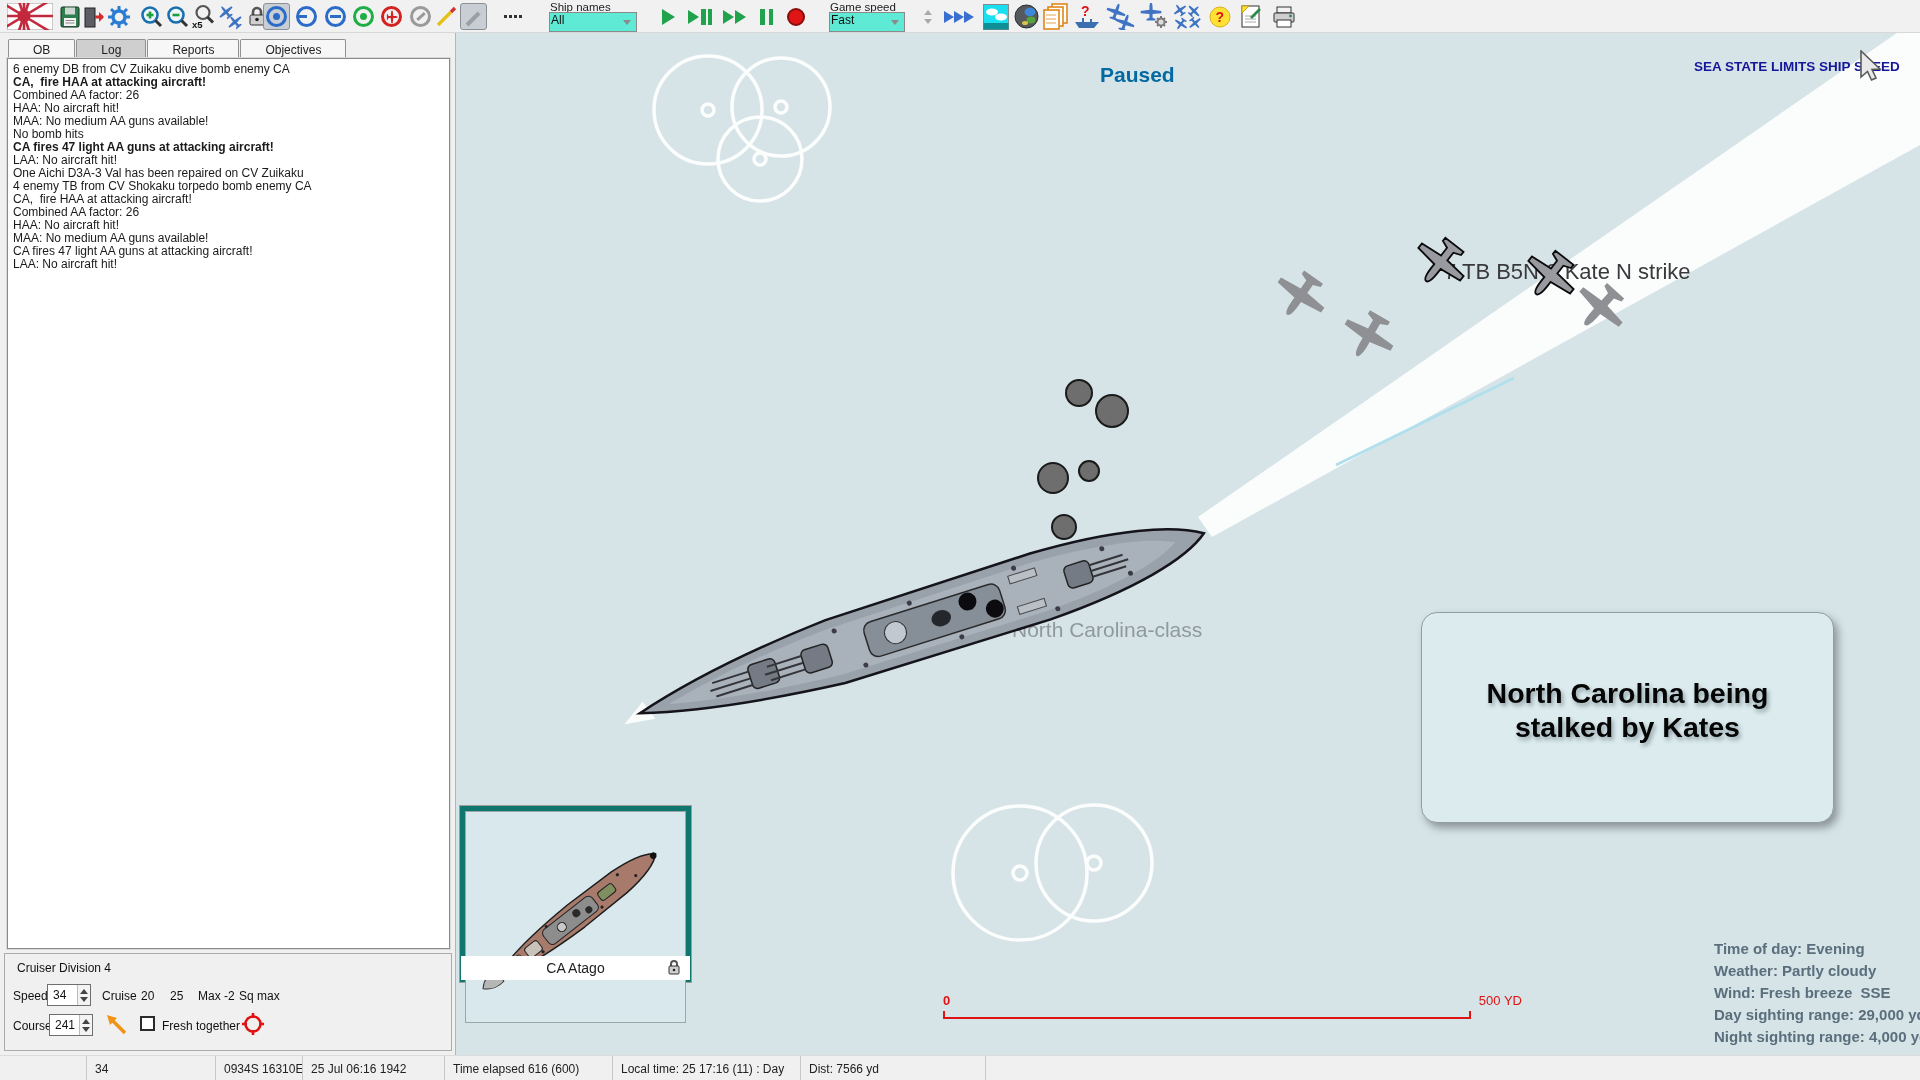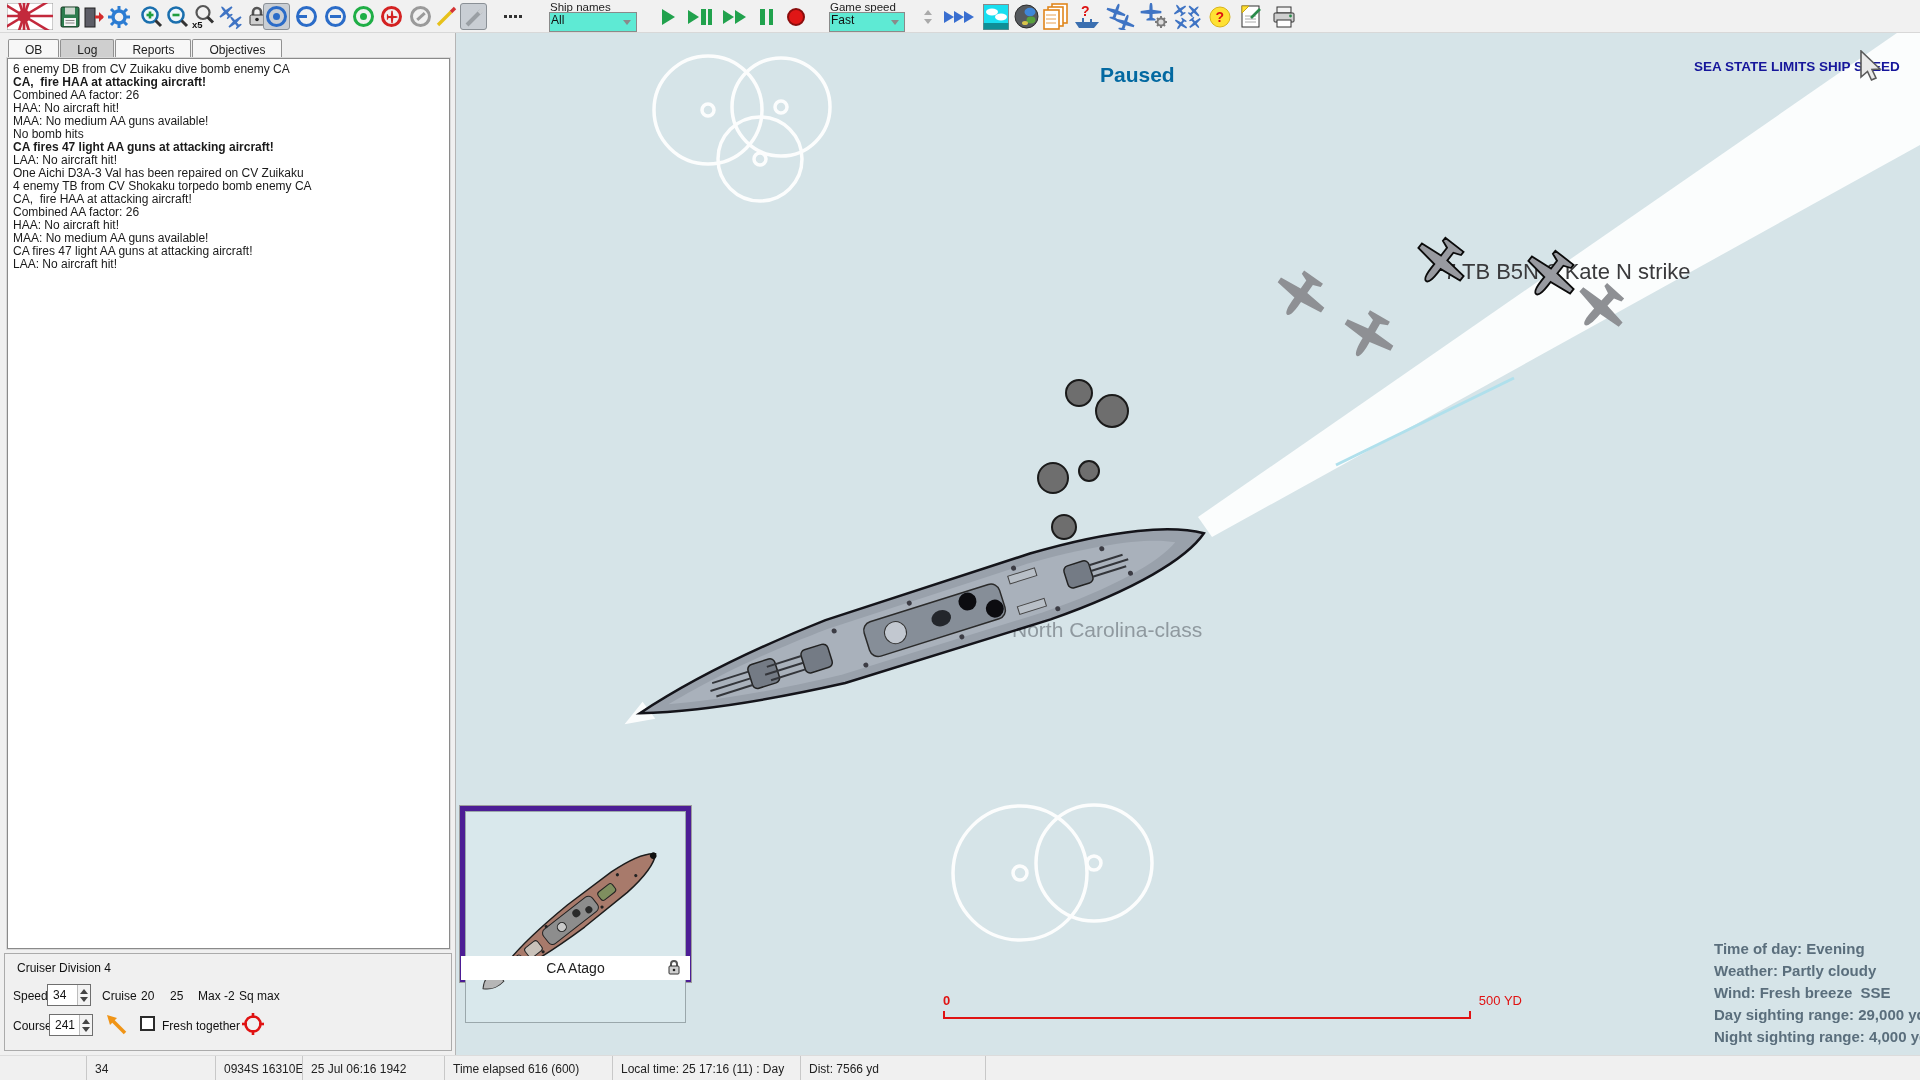--- a/index.html
+++ b/index.html
@@ -18,39 +18,39 @@
   .dot{width:7px;height:7px;border-radius:50%;background:#2b6cc8}
   .bar{width:11px;height:3px;background:#2b6cc8}
   .tri{width:0;height:0;border-top:8px solid transparent;border-bottom:8px solid transparent;border-left:13px solid #21a24d}
   .gbar{width:4.5px;height:16px;background:#21a24d}
   .trib{width:0;height:0;border-top:6px solid transparent;border-bottom:6px solid transparent;border-left:10px solid #3a6fd0}
   .sqdots span{display:inline-block;width:3px;height:3px;background:#333;margin-right:2px}
 
   
   .lpanel{position:absolute;left:0;top:33px;width:456px;height:1022px;background:#f0f0f0;border-right:1px solid #b5b5b5}
   .tabs{position:absolute;left:8px;top:6px;display:flex}
-  .tab{padding:3px 16px 3px;font-size:12px;border:1px solid #919191;border-bottom:none;background:#f7f7f7;border-radius:2px 2px 0 0;margin-right:1px;color:#222}
+  .tab{padding:3px 24px 3px;font-size:12px;border:1px solid #919191;border-bottom:none;background:#f7f7f7;border-radius:2px 2px 0 0;margin-right:1px;color:#222}
   .tab.sel{background:#cfcfcf}
   .logbox{position:absolute;left:7px;top:25px;width:443px;height:891px;background:#fff;border:1px solid #8a8a8a;outline:1px solid #d9d9d9;padding:4px 5px;overflow:hidden}
   .logbox div{font-size:12px;line-height:13px;white-space:pre;color:#1a1a1a}
   .nb{color:#00008b;font-weight:normal}
   .bb{color:#000;font-weight:bold}
   .mb{color:#8b0000;font-weight:bold}
   .gr{color:#9a9a9a}
   .divpanel{position:absolute;left:4px;top:920px;width:448px;height:98px;background:#f0f0f0;border:1px solid #ababab}
   .divpanel .lab{position:absolute;font-size:12px;color:#111}
   .spin{position:absolute;width:44px;height:22px;background:#fff;border:1px solid #6f6f6f;display:flex}
   .spin .val{flex:1;font-size:12px;display:flex;align-items:center;padding-left:5px}
   .spin .arrs{width:13px;border-left:1px solid #bdbdbd;display:flex;flex-direction:column;align-items:center;justify-content:center;gap:3px;background:#f3f3f3}
   .ua{width:0;height:0;border-left:4px solid transparent;border-right:4px solid transparent;border-bottom:5px solid #444}
   .da{width:0;height:0;border-left:4px solid transparent;border-right:4px solid transparent;border-top:5px solid #444}
   .chk{position:absolute;width:15px;height:15px;background:#fff;border:2px solid #2b2b2b}
 
   
-  .preview{position:absolute;left:459px;top:805px;width:233px;height:178px;background:#4c1d95;border:1px solid #9d9d9d}
+  .preview{position:absolute;left:459px;top:805px;width:233px;height:178px;background:#0f766e;border:1px solid #9d9d9d}
   .pv-view{position:absolute;left:5px;top:5px;width:221px;height:212px;background:#d9e8ec;border:1px solid #9aa7ab}
   .pv-label{position:absolute;left:1px;bottom:2px;width:229px;height:24px;background:#fff;display:flex;align-items:center;justify-content:center;font-size:14px;color:#222}
   .pv-lock{position:absolute;right:9px;bottom:5px}
 
   
   .map{position:absolute;left:456px;top:33px;width:1464px;height:1022px;background:#d6e4e8;overflow:hidden}
   .map .mlabel{position:absolute;white-space:pre}
   .paused{left:644px;top:30px;font-size:21px;font-weight:bold;color:#0369a1}
   .seastate{left:1238px;top:26px;font-size:13.5px;font-weight:bold;color:#16169b}
   .strike{left:988px;top:226px;font-size:22px;color:#3a3a3c}
@@ -489,20 +489,23 @@
     <use href="#pl" fill="#8e9094" transform="translate(845,262) rotate(215) scale(1.15)"></use>
     <use href="#pl" fill="#8e9094" transform="translate(913,302) rotate(210) scale(1.15)"></use>
     <use href="#pl" fill="#989aa0" stroke="#0b0b0b" stroke-width="1.6" transform="translate(985,229) rotate(218) scale(1.15)"></use>
     <use href="#pl" fill="#989aa0" stroke="#0b0b0b" stroke-width="1.6" transform="translate(1095,242) rotate(218) scale(1.15)"></use>
     <use href="#pl" fill="#8e9094" transform="translate(1145,274) rotate(222) scale(1.15)"></use>
   </svg>
 
   <div class="mlabel paused">Paused</div>
   <div class="mlabel seastate">SEA STATE LIMITS SHIP SPEED</div>
 
+  <div class="notebox">
+    <div class="ntext">North Carolina being stalked by Kates</div>
+  </div>
 
   <div class="envblock">
     <div>Time of day: Evening</div>
     <div>Weather: Partly cloudy</div>
     <div>Wind: Fresh breeze  SSE</div>
     <div>Day sighting range: 29,000 yds</div>
     <div>Night sighting range: 4,000 yds</div>
   </div>
 
   <div class="scalebar">

